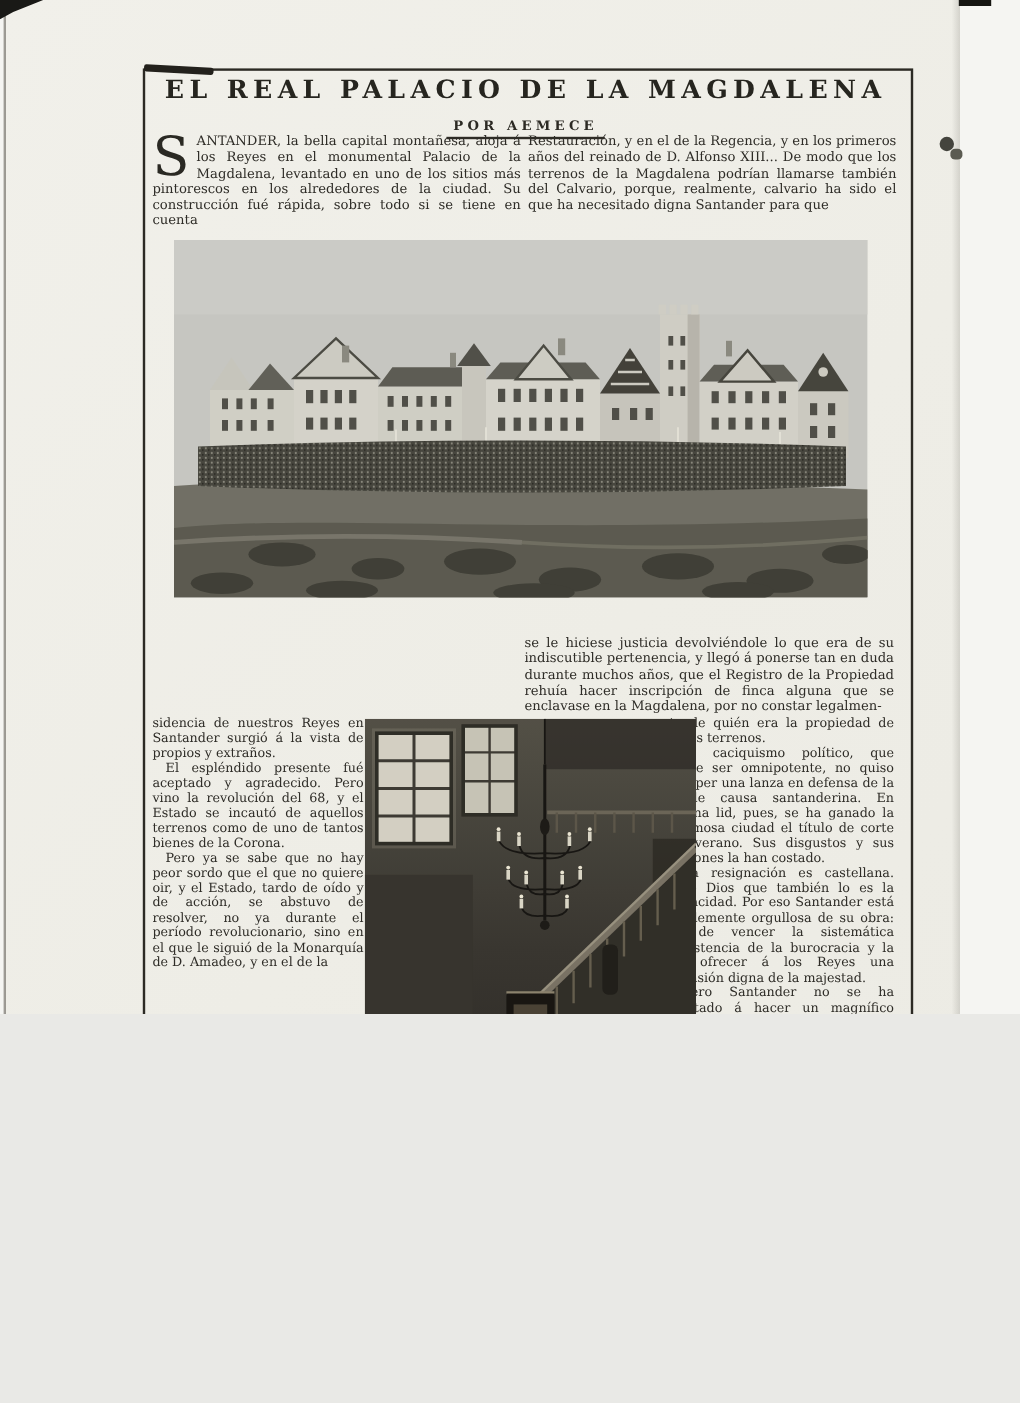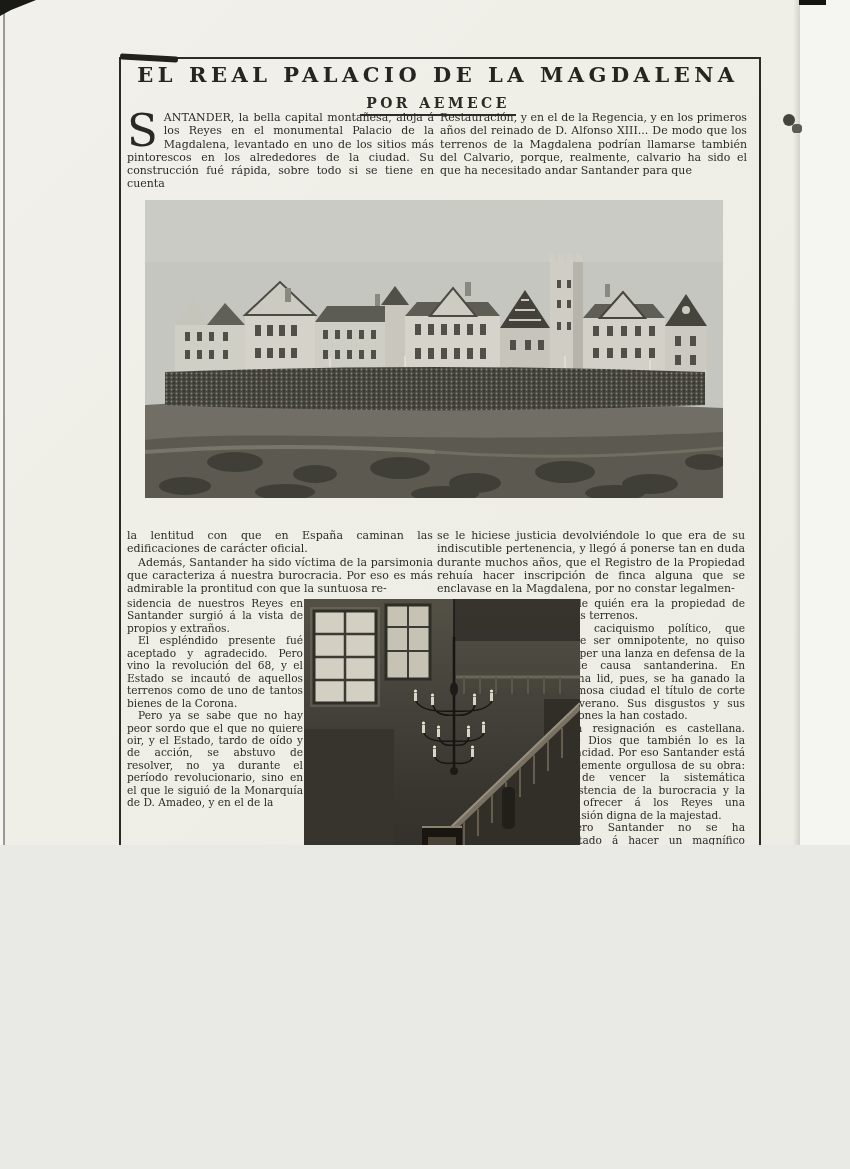--- a/index.html
+++ b/index.html
@@ -22,21 +22,21 @@
   .watermark{position:absolute;right:8px;top:1130px;font-family:"Liberation Sans","DejaVu Sans",sans-serif;
         font-weight:bold;font-size:27px;letter-spacing:1px;color:#dcdcd9;
         text-shadow:0 1px 2px rgba(255,255,255,.95), 0 0 1px #c6c6c3;margin-top:13px;}
   
   .frame{position:absolute;left:119px;top:57px;width:638px;height:956px;border:2px solid #2c2a24;}
   .frame-smudge{position:absolute;left:120px;top:55px;width:58px;height:6px;background:#23211c;
         transform:rotate(3deg);border-radius:2px;}
   .title{position:absolute;left:119px;top:62px;width:638px;margin:0;text-align:center;
         font-size:21px;font-weight:700;letter-spacing:4.5px;color:#26251f;}
   .byline-wrap{position:absolute;left:119px;top:93px;width:638px;text-align:center;}
-  .byline{display:inline-block;font-size:14px;font-weight:700;letter-spacing:3.5px;
+  .byline{display:inline-block;font-size:11px;font-weight:700;letter-spacing:3.5px;
         color:#2c2a24;padding:0 6px 3px 6px;border-bottom:2px solid #2e2c26;}
   
   .txt{text-align:justify;color:#2e2c27;}
   .txt p{margin:0;}
   .txt p.indent{text-indent:11px;}
   .txt-wide{font-size:11px;line-height:13.3px;}
   .txt-narrow{font-size:10.6px;line-height:12.45px;}
   .intro-cols{position:absolute;left:127px;top:111px;width:620px;display:flex;gap:6px;}
   .intro-cols .col{flex:1;}
   .dropcap{float:left;font-size:45px;line-height:36px;padding:2px 6px 0 0;color:#2a2923;}
@@ -71,21 +71,21 @@
   <h1 class="title">EL REAL PALACIO DE LA MAGDALENA</h1>
   <div class="byline-wrap">
     <span class="byline">POR AEMECE</span>
   </div>
 
   <div class="intro-cols">
     <div class="col txt txt-wide">
       <span class="dropcap">S</span><span>ANTANDER, la bella capital montañesa, aloja á los Reyes en el monumental Palacio de la Magdalena, levantado en uno de los sitios más pintorescos en los alrededores de la ciudad. Su construcción fué rápida, sobre todo si se tiene en cuenta</span>
     </div>
     <div class="col txt txt-wide">
-      <span>Restauración, y en el de la Regencia, y en los primeros años del reinado de D. Alfonso XIII... De modo que los terrenos de la Magdalena podrían llamarse también del Calvario, porque, realmente, calvario ha sido el que ha necesitado andar Santander para que</span>
+      <span>Restauración, y en el de la Regencia, y en los primeros años del reinado de D. Alfonso XIII... De modo que los terrenos de la Magdalena podrían llamarse también del Calvario, porque, realmente, calvario ha sido el que ha necesitado digna Santander para que</span>
     </div>
   </div>
 
   <div class="main-photo">
     <svg viewBox="0 0 578 298" xmlns="http://www.w3.org/2000/svg">
       <defs>
         <pattern id="crowd" width="5" height="4" patternUnits="userSpaceOnUse">
           <rect width="5" height="4" fill="#45443b"></rect>
           <circle cx="1.5" cy="1.5" r="0.9" fill="#8a887a"></circle>
           <circle cx="4" cy="3" r="0.7" fill="#23221c"></circle>
@@ -219,24 +219,20 @@
         <line x1="185" y1="158" x2="185" y2="174"></line>
           <line x1="260" y1="156" x2="260" y2="172"></line>
         <line x1="420" y1="156" x2="420" y2="172"></line>
           <line x1="505" y1="160" x2="505" y2="176"></line>
       </g>
 
       <path d="M20,172 Q290,162 560,172 L560,205 Q290,216 20,205 Z" fill="url(#crowd)"></path>
     </svg>
   </div>
 
-  <div class="left-wide txt txt-wide">
-      <p class="">la lentitud con que en España caminan las edificaciones de carácter oficial.</p>
-      <p class="indent">Además, Santander ha sido víctima de la parsimonia que caracteriza á nuestra burocracia. Por eso es más admirable la prontitud con que la suntuosa re-</p>
-    </div>
   <div class="right-wide txt txt-wide">
       <p class="">se le hiciese justicia devolviéndole lo que era de su indiscutible pertenencia, y llegó á ponerse tan en duda durante muchos años, que el Registro de la Propiedad rehuía hacer inscripción de finca alguna que se enclavase en la Magdalena, por no constar legalmen-</p>
     </div>
 
   <div class="left-narrow txt txt-narrow">
       <p class="">sidencia de nuestros Reyes en Santander surgió á la vista de propios y extraños.</p>
       <p class="indent">El espléndido presente fué aceptado y agradecido. Pero vino la revolución del 68, y el Estado se incautó de aquellos terrenos como de uno de tantos bienes de la Corona.</p>
       <p class="indent">Pero ya se sabe que no hay peor sordo que el que no quiere oir, y el Estado, tardo de oído y de acción, se abstuvo de resolver, no ya durante el período revolucionario, sino en el que le siguió de la Monarquía de D. Amadeo, y en el de la</p>
     </div>
   <div class="right-narrow txt txt-narrow">

